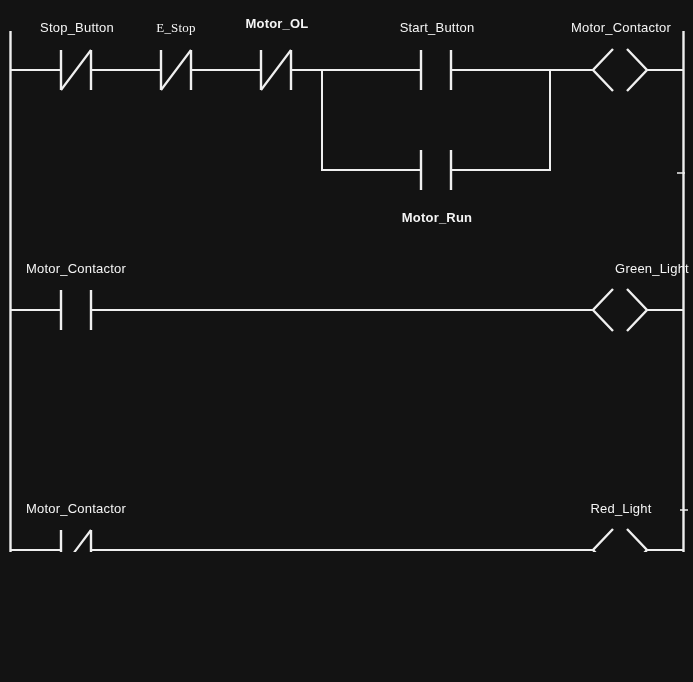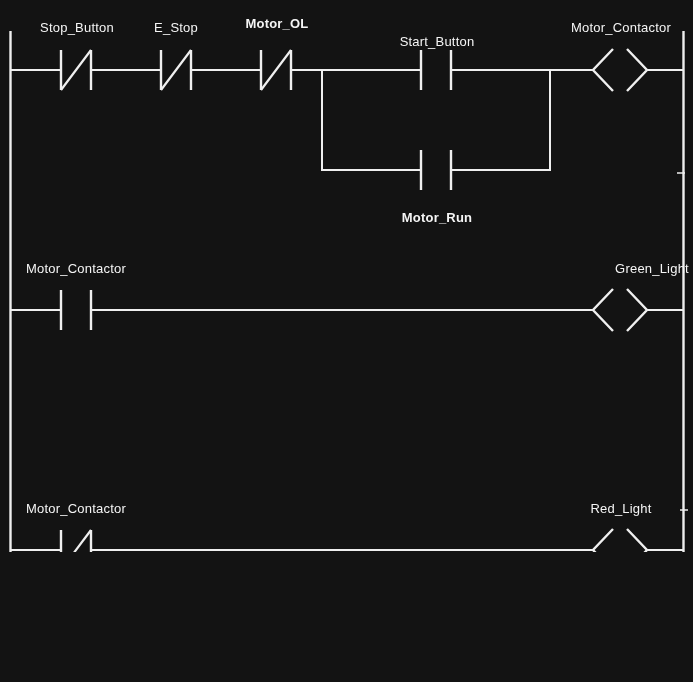--- a/index.html
+++ b/index.html
@@ -131,22 +131,22 @@
       </g>
 
       <g>
         <polyline class="chev" points="613,529 593,550 613,571"></polyline>
         <polyline class="chev" points="627,529 647,550 627,571"></polyline>
       </g>
     </g>
   </svg>
 
   <div class="lbl" style="left:77px;  top:20px;">Stop_Button</div>
-  <div class="lbl" style="left:176px; top:20px;">E_Stop</div>
+  <div class="lbl" style="left:176px; top:20px;font-family:Liberation Serif, serif;">E_Stop</div>
   <div class="lbl" style="left:277px; top:16px;font-weight:bold;">Motor_OL</div>
-  <div class="lbl" style="left:437px; top:20px;margin-top:14px;">Start_Button</div>
+  <div class="lbl" style="left:437px; top:20px;">Start_Button</div>
   <div class="lbl" style="left:621px; top:20px;">Motor_Contactor</div>
   <div class="lbl" style="left:437px; top:210px;font-weight:bold;">Motor_Run</div>
   <div class="lbl" style="left:76px;  top:261px;">Motor_Contactor</div>
   <div class="lbl" style="left:621px; top:261px;margin-left:31px;">Green_Light</div>
   <div class="lbl" style="left:76px;  top:501px;">Motor_Contactor</div>
   <div class="lbl" style="left:621px; top:501px;">Red_Light</div>
 </div>
 
 </body></html>

